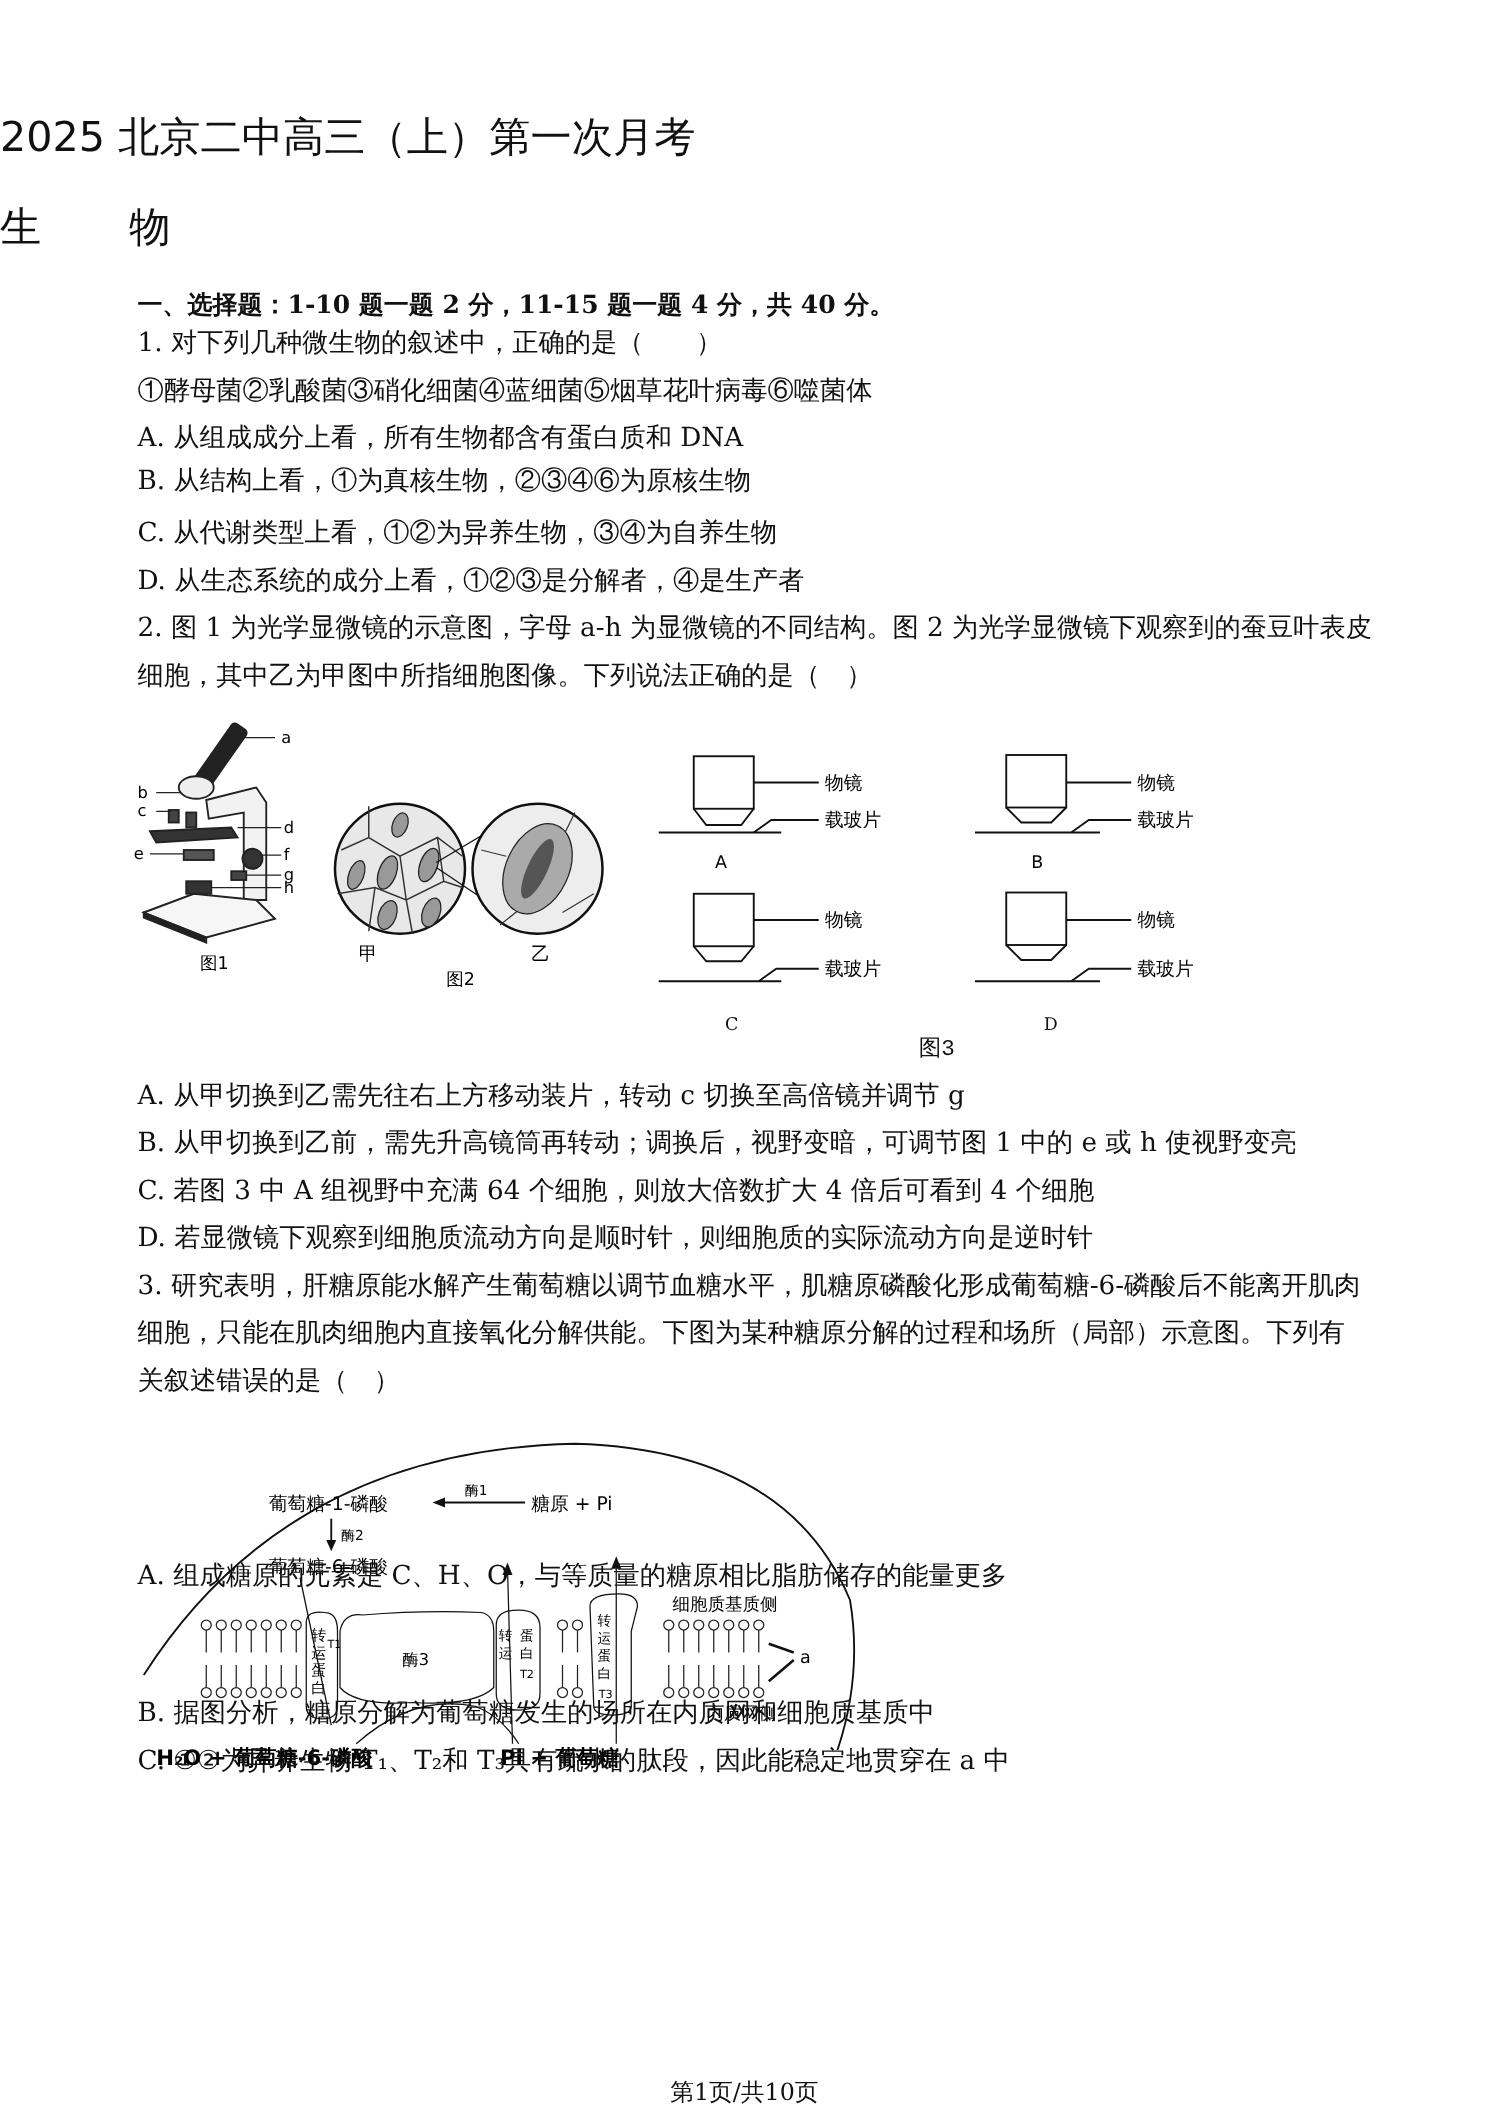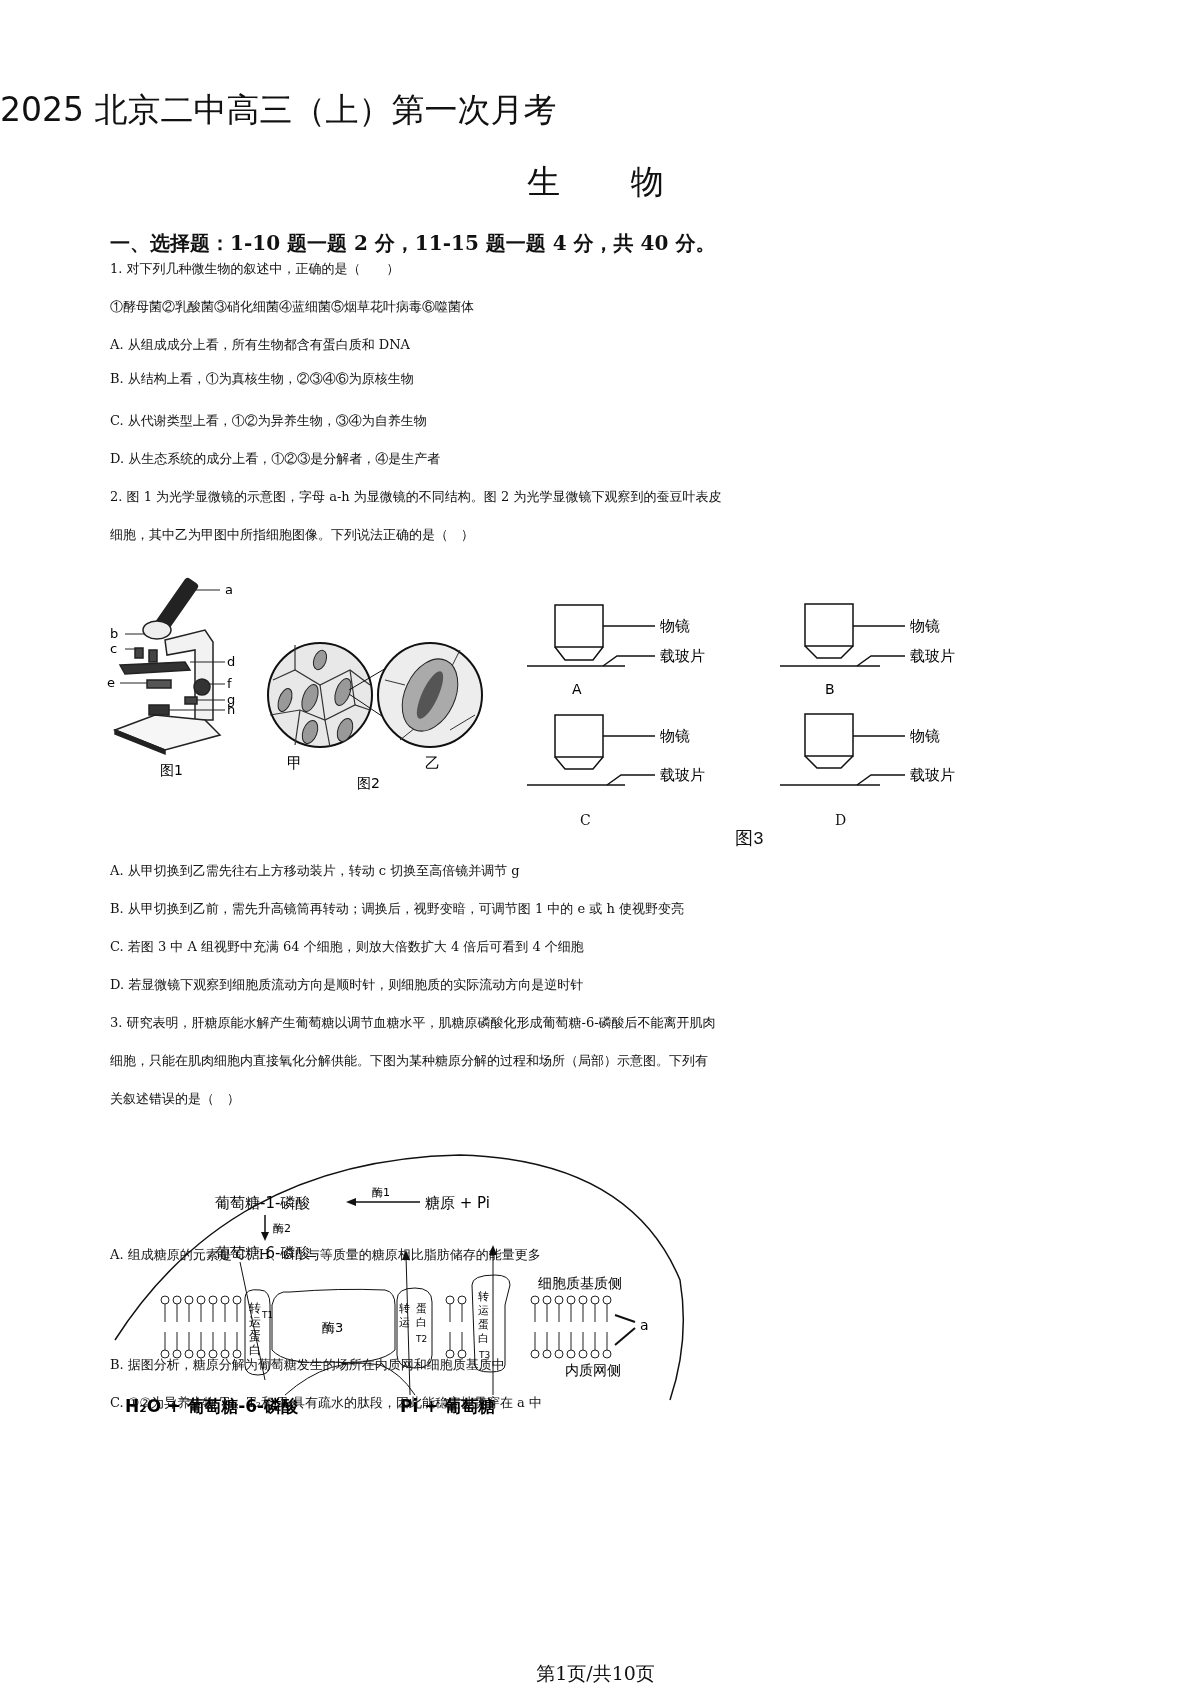--- a/index.html
+++ b/index.html
@@ -1,23 +1,23 @@
 <!DOCTYPE html>
 <html><head>
 <meta charset="utf-8">
 <style>
   html, body { margin: 0; padding: 0; background: #ffffff; }
   body { width: 1191px; height: 1684px; position: relative; overflow: hidden;
          font-family: "DejaVu Serif", "Liberation Serif", serif; color: #111; }
   .title { position: absolute; top: 88px; left: 0; width: 1191px; text-align: left;
            font-family: "DejaVu Sans", "Liberation Sans", sans-serif; font-size: 33px; letter-spacing: 0px; }
-  .subject { position: absolute; top: 160px; left: 0; width: 1191px; text-align: center;
+  .subject { position: absolute; top: 160px; left: 0; width: 1191px; text-align: left;
              font-family: "DejaVu Sans", "Liberation Sans", sans-serif; font-size: 33px; word-spacing: 60px; }
   .section { position: absolute; top: 230px; left: 110px; font-size: 20px; font-weight: bold; }
-  .line { position: absolute; left: 110px; font-size: 13px; white-space: nowrap; }
+  .line { position: absolute; left: 110px; font-size: 21px; white-space: nowrap; }
   .footer { position: absolute; top: 1661px; left: 0; width: 1191px; text-align: center; font-size: 19px; }
   svg text { font-family: "DejaVu Sans", "Liberation Sans", sans-serif; }
   .fig { position: absolute; }
 </style>
 </head>
 <body>
 
 <div class="title">2025 北京二中高三（上）第一次月考</div>
 <div class="subject">生 物</div>
 

